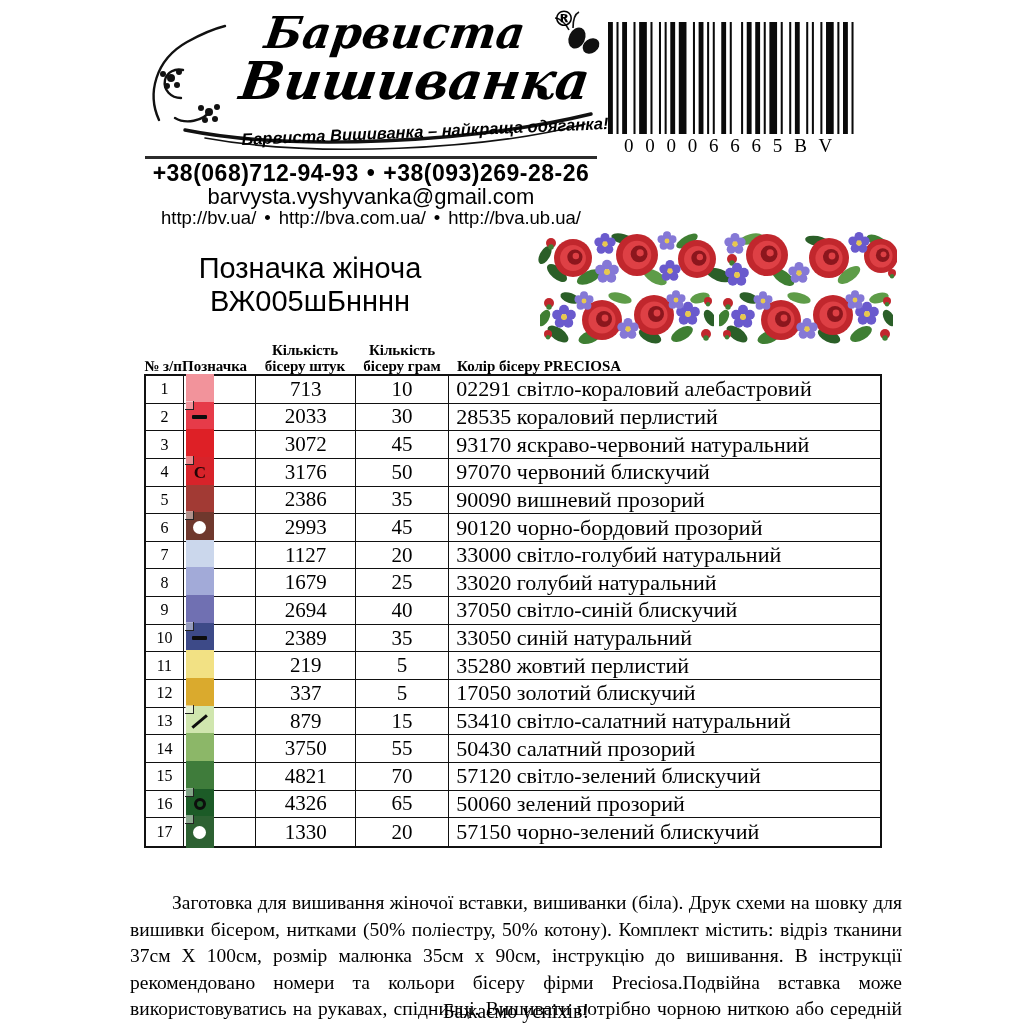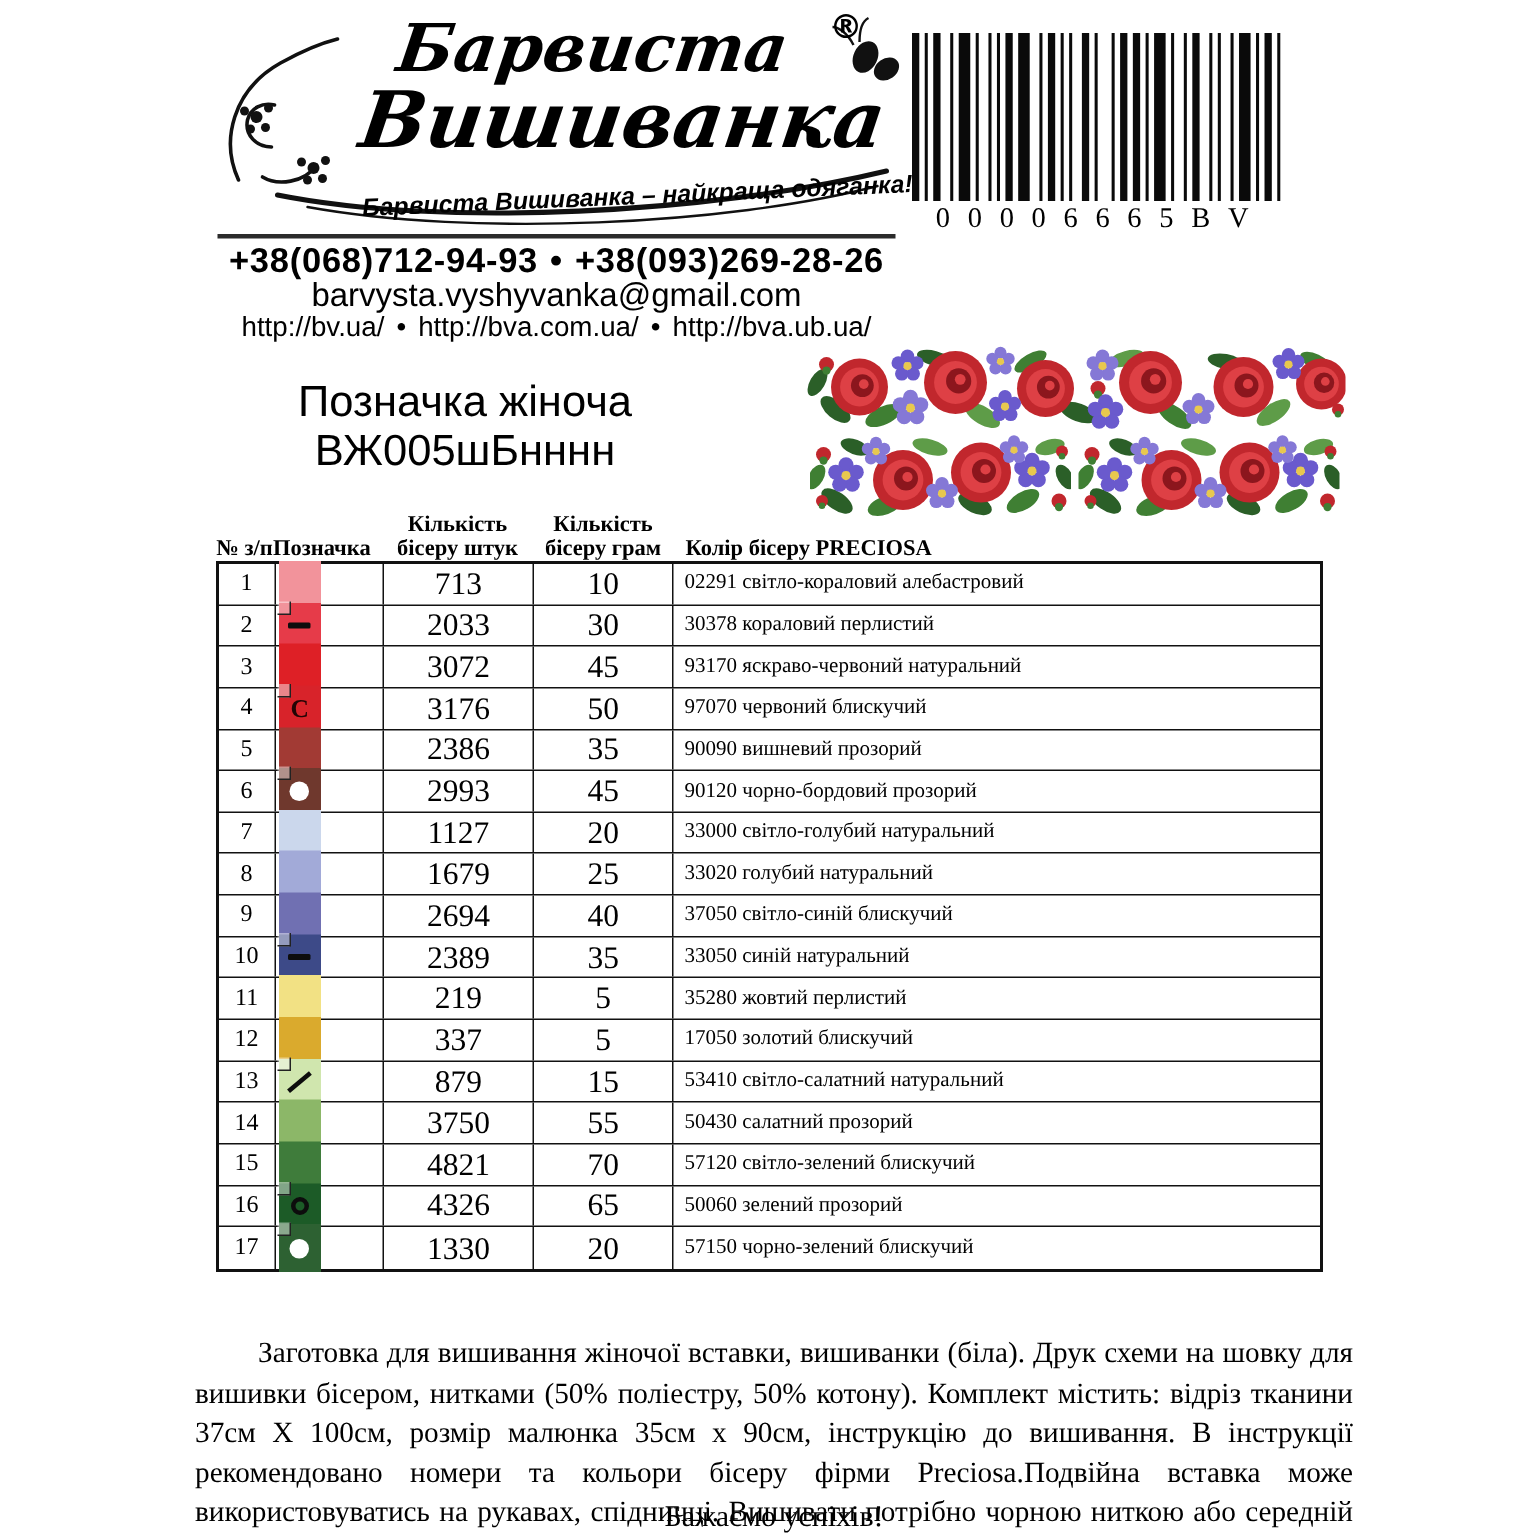--- a/index.html
+++ b/index.html
@@ -58,21 +58,21 @@
   .th-color{width:433px;text-align:left;padding-left:8px;}
   .tbody{border:2px solid #111;}
   .trow{display:flex;height:27.65px;border-bottom:1.8px solid #111;box-sizing:border-box;}
   .trow:last-child{border-bottom:none;}
   .c{box-sizing:border-box;border-right:1.6px solid #111;display:flex;align-items:center;}
   .c:last-child{border-right:none;}
   .c-num{width:38px;justify-content:center;font-size:16px;}
   .c-mark{width:73px;position:relative;}
   .c-pcs{width:100px;justify-content:center;font-size:21px;}
   .c-grams{width:94px;justify-content:center;font-size:21px;}
-  .c-name{width:433px;padding-left:7px;font-size:14px;white-space:nowrap;overflow:hidden;}
+  .c-name{width:433px;padding-left:7px;font-size:22px;white-space:nowrap;overflow:hidden;}
   .swatch{position:absolute;left:2px;top:-2px;height:calc(100% + 4px);width:28px;z-index:2;
           display:flex;align-items:center;justify-content:center;}
   .notch{position:absolute;left:-1px;top:-1px;width:8px;height:8px;
          background:rgba(255,255,255,.45);
          border-right:1.5px solid #222;border-bottom:1.5px solid #222;}
   .sym{display:block;}
   .sym-dash{width:15px;height:4.5px;background:#0d0d0d;border-radius:1px;}
   .sym-C{font-family:"Liberation Serif",serif;font-weight:bold;font-size:17px;color:#230505;line-height:1;}
   .sym-white-circle{width:13px;height:13px;border-radius:50%;background:#fff;}
   .sym-slash{width:19px;height:2.6px;background:#0d0d0d;transform:rotate(-40deg);}
@@ -423,21 +423,21 @@
               <div class="sym sym-dash"></div>
             </div>
       </div>
       <div class="c c-pcs">
             <span class="pcstxt">2033</span>
           </div>
       <div class="c c-grams">
             <span class="gramtxt">30</span>
           </div>
       <div class="c c-name">
-            <span class="nametxt">30378 кораловий перлистий</span>
+            <span class="nametxt">28535 кораловий перлистий</span>
           </div>
     </div>
 
     <div class="trow">
       <div class="c c-num">
             <span class="numtxt">3</span>
           </div>
       <div class="c c-mark">
         <div class="swatch" style="background: rgb(222, 32, 38);"></div>
       </div>

